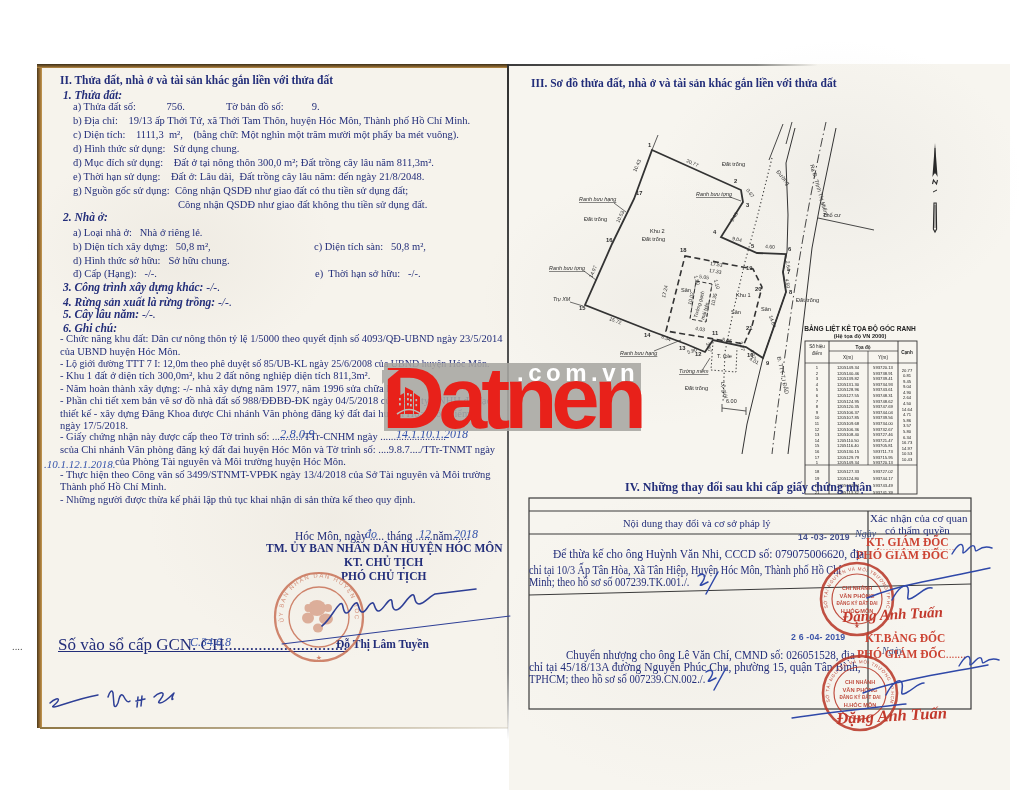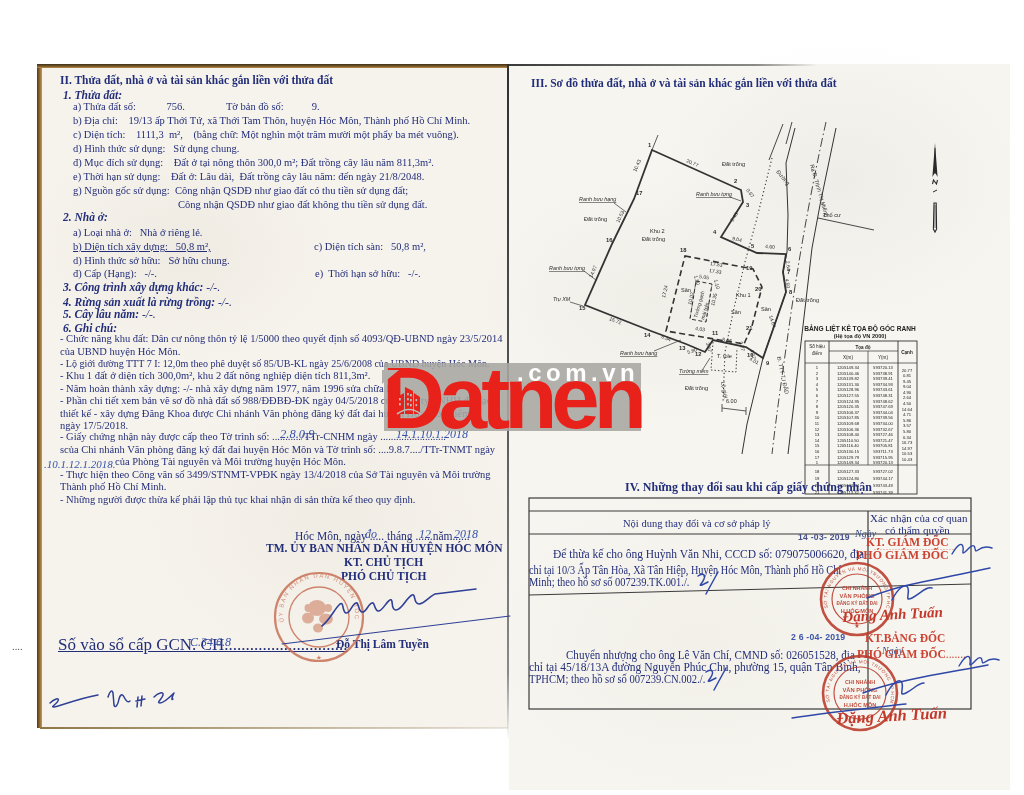--- a/index.html
+++ b/index.html
@@ -55,21 +55,21 @@
 <div class="t" style="left:73px;top:170px;">e) Thời hạn sử dụng:&nbsp;&nbsp;&nbsp; Đất ở: Lâu dài,&nbsp; Đất trồng cây lâu năm: đến ngày 21/8/2048.</div>
 
 <div class="t" style="left:73px;top:184px;">g) Nguồn gốc sử dụng:&nbsp; Công nhận QSDĐ như giao đất có thu tiền sử dụng đất;</div>
 
 <div class="t" style="left:178px;top:198px;">Công nhận QSDĐ như giao đất không thu tiền sử dụng đất.</div>
 
 <div class="t b i" style="left:63px;top:211px;font-size:11.5px;">2. Nhà ở:</div>
 
 <div class="t" style="left:73px;top:226px;">a) Loại nhà ở:&nbsp;&nbsp; Nhà ở riêng lẻ.</div>
 
-<div class="t" style="left:73px;top:240px;text-decoration:underline;">b) Diện tích xây dựng:&nbsp;&nbsp; 50,8 m²,</div>
+<div class="t" style="left:73px;top:240px;">b) Diện tích xây dựng:&nbsp;&nbsp; 50,8 m²,</div>
 
 <div class="t" style="left:314px;top:240px;">c) Diện tích sàn:&nbsp;&nbsp; 50,8 m²,</div>
 
 <div class="t" style="left:73px;top:254px;">d) Hình thức sở hữu:&nbsp;&nbsp; Sở hữu chung.</div>
 
 <div class="t" style="left:73px;top:267px;">đ) Cấp (Hạng):&nbsp;&nbsp; -/-.</div>
 
 <div class="t" style="left:315px;top:267px;">e)&nbsp; Thời hạn sở hữu:&nbsp;&nbsp; -/-.</div>
 
 <div class="t b i" style="left:63px;top:281px;font-size:11.5px;">3. Công trình xây dựng khác: <span style="font-weight:normal;">-/-.</span></div>

